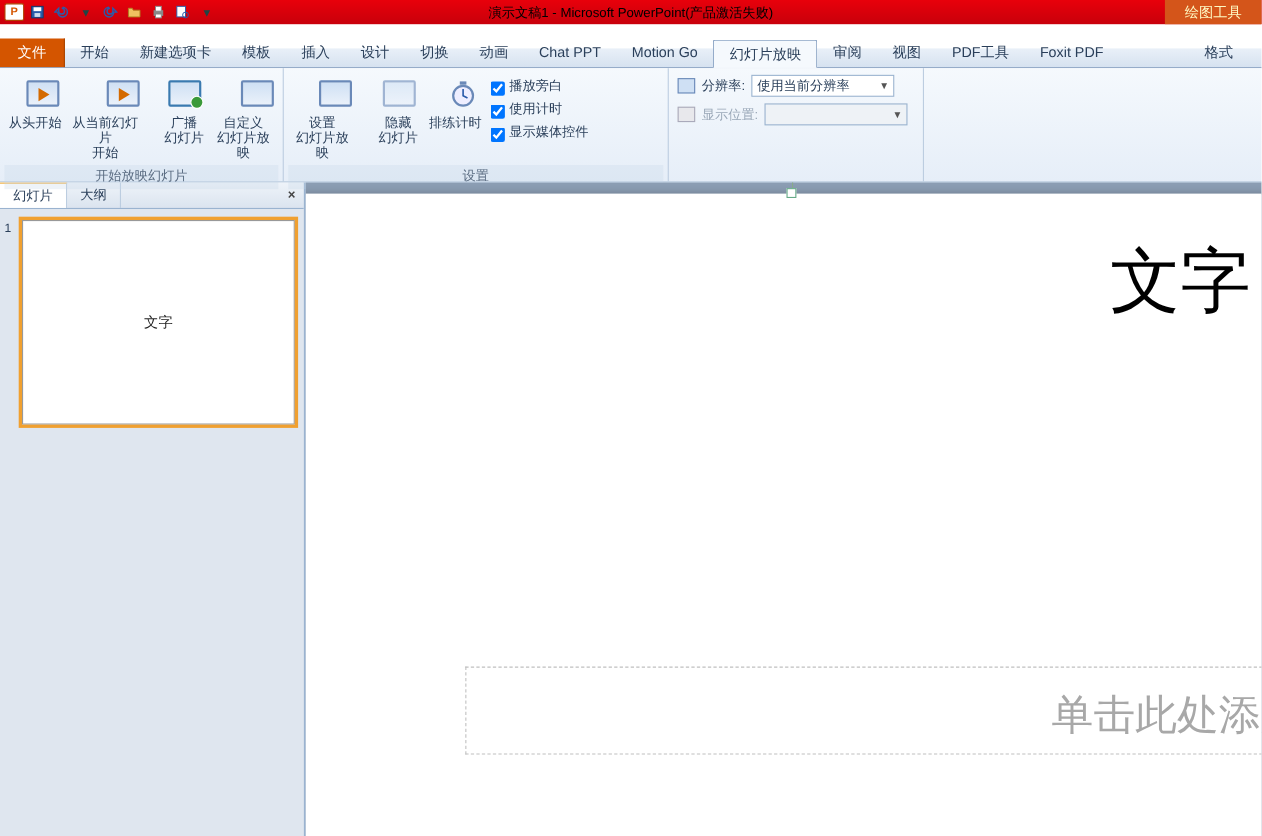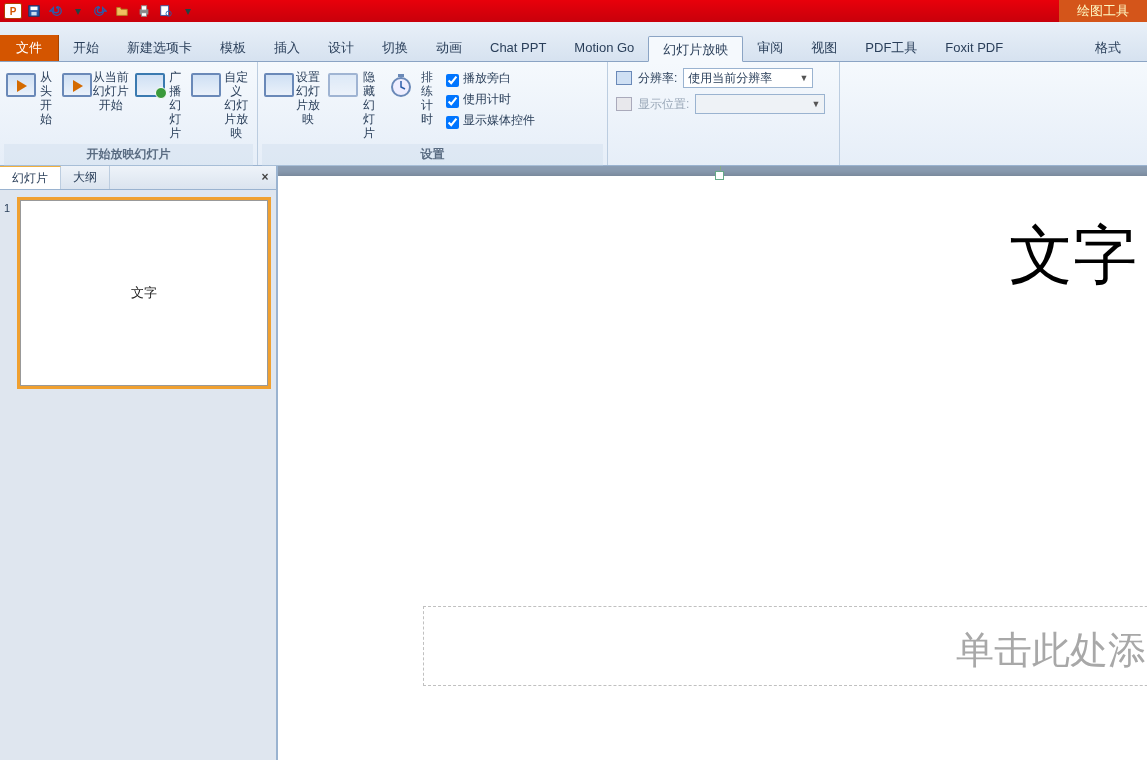--- a/index.html
+++ b/index.html
@@ -8,32 +8,32 @@
 
 .titlebar { height: 22px; background: linear-gradient(#e8000b, #c8000b); display: flex; align-items: center; position: relative; }
 .qat { display: flex; align-items: center; gap: 2px; padding-left: 4px; }
 .qat .app-ico { width: 18px; height: 16px; background: #fff; border: 1px solid #b04000; border-radius: 2px; display:flex; align-items:center; justify-content:center; color:#d45500; font-weight:bold; font-size:10px;}
 .qat-btn { width: 20px; height: 18px; display:flex; align-items:center; justify-content:center; color:#244; cursor:pointer;}
 .qat-btn svg { width:14px; height:14px; }
 .title-text { position:absolute; left:50%; transform:translateX(-50%); color:#000; font-size:12px; }
 .context-tab { position:absolute; right:0; top:0; height:22px; background:#d4551a; color:#fef9c3; padding:0 18px; line-height:22px; font-size:13px;}
 
 
-.tabrow { height: 40px; background: linear-gradient(#e9f0f8, #d6e2f0); display:flex; align-items:flex-end; border-bottom:1px solid #8ba4c4;}
+.tabrow { height: 18px; background: linear-gradient(#e9f0f8, #d6e2f0); display:flex; align-items:flex-end; border-bottom:1px solid #8ba4c4;margin-top:22px;}
 .file-tab { background:#d45500; color:#fff; height:26px; padding:0 16px; line-height:26px; font-size:13px; border-right:1px solid #a84400; cursor:pointer;}
 .rtab { padding:0 14px; height:26px; line-height:26px; color:#2a3f5a; cursor:pointer; font-size:13px; }
 .rtab.active { background:#f5f9fd; border:1px solid #8ba4c4; border-bottom:1px solid #f5f9fd; border-radius:2px 2px 0 0; margin-bottom:-1px;}
 .format-tab { margin-left:auto; margin-right:12px; }
 
 
 .ribbon { height:104px; background:linear-gradient(#f5f9fd,#e6eef8); border-bottom:1px solid #9ab3d0; display:flex; }
 .group { border-right:1px solid #bccde0; display:flex; flex-direction:column; position:relative; padding:2px 4px 0;}
 .group-body { flex:1; display:flex; align-items:flex-start; gap:2px;}
-.group-label { text-align:center; color:#5a6c82; font-size:12px; padding:2px 0 3px; background:rgba(200,215,232,.3);font-weight:bold;}
-.big-btn { display:flex; flex-direction:row; align-items:flex-start; width:56px; padding:4px 2px; cursor:pointer; border-radius:3px; }
+.group-label { text-align:center; color:#5a6c82; font-size:12px; padding:2px 0 3px; background:rgba(200,215,232,.3);}
+.big-btn { display:flex; flex-direction:column; align-items:flex-end; width:56px; padding:4px 2px; cursor:pointer; border-radius:3px; }
 .big-btn .ico { width:34px; height:34px; display:flex; align-items:center; justify-content:center; }
 .big-btn .lbl { text-align:center; font-size:12px; color:#2a3f5a; line-height:14px; margin-top:2px;}
 .chk-row { display:flex; align-items:flex-end; gap:4px; color:#2a3f5a; padding:2px 4px; cursor:pointer; white-space:nowrap;}
 .chk-row input { width:13px; height:13px;}
 .chk-row.disabled { color:#9aa8b8;}
 .form-row { display:flex; align-items:center; gap:6px; padding:2px 4px; color:#2a3f5a; white-space:nowrap;}
 .form-row.disabled { color:#9aa8b8;justify-content:flex-end;}
 .combo { border:1px solid #9ab3d0; background:#fff; height:20px; width:130px; display:flex; align-items:center; padding:0 4px; justify-content:space-between; color:#2a3f5a; cursor:pointer;}
 .combo.disabled { background:#eef2f6; color:#9aa8b8;}
 .combo .caret { font-size:9px; color:#555;}
@@ -107,20 +107,21 @@
         </svg>
       </div>
     <div class="qat-btn">
         <svg viewBox="0 0 16 16">
           <rect x="2" y="2" width="9" height="11" fill="#fff" stroke="#2a5caa"></rect>
           <circle cx="11" cy="11" r="3" fill="none" stroke="#2a5caa"></circle>
         </svg>
       </div>
     <div class="qat-btn">▾</div>
   </div>
+  <div class="title-text">演示文稿1 - Microsoft PowerPoint(产品激活失败)</div>
   <div class="context-tab">绘图工具</div>
 </div>
 
 <div class="tabrow">
   <div class="file-tab">文件</div>
   <div class="rtab">开始</div>
   <div class="rtab">新建选项卡</div>
   <div class="rtab">模板</div>
   <div class="rtab">插入</div>
   <div class="rtab">设计</div>

